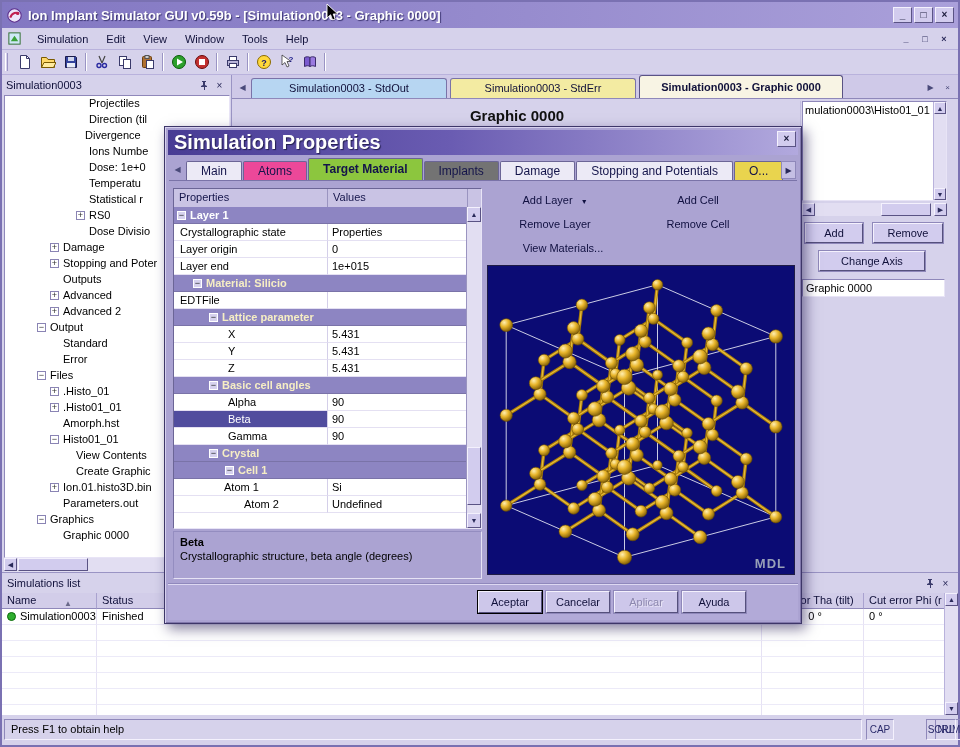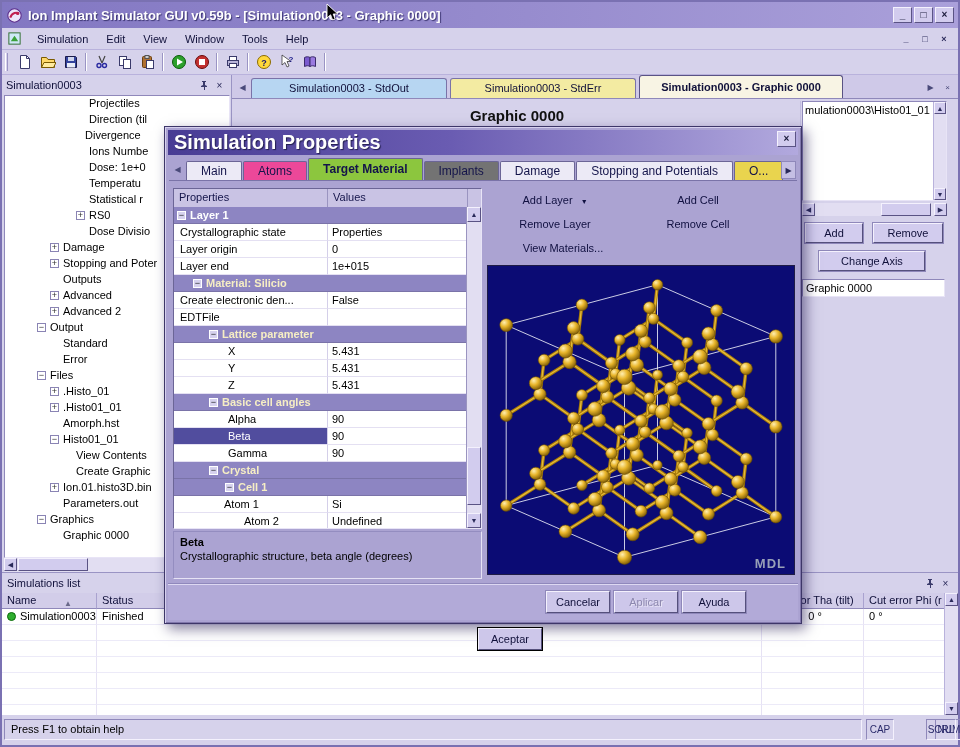--- a/index.html
+++ b/index.html
@@ -71,21 +71,21 @@
 .p-row.selected .p-name{background:#514d9e;color:#fff;}
 #grid-vscroll{position:absolute;right:0;top:18px;width:15px;bottom:0;background:#e2def2;border-left:1px solid #9a94c0;}
 #prop-desc{position:absolute;left:8px;top:404px;width:309px;height:48px;border:1px solid;border-color:#948dc0 #e6e2f4 #e6e2f4 #948dc0;padding:4px 6px;}
 #desc-title{font-weight:bold;}
 #desc-text{margin-top:2px;}
 .flat-btn{position:absolute;width:120px;height:18px;line-height:18px;text-align:center;color:#101040;}
 #viewer{position:absolute;left:322px;top:138px;width:308px;height:310px;background:#0b0b74;border:1px solid #1e1b46;overflow:hidden;}
 #watermark{position:absolute;right:8px;bottom:3px;color:#98a0b8;font-weight:bold;font-size:13px;letter-spacing:1px;}
 #dlg-footer{position:absolute;left:3px;right:3px;top:456px;bottom:3px;background:#b2aad8;border-top:1px solid #8f88bc;box-shadow:inset 0 1px 0 #ddd8f2;}
 .dlg-btn{position:absolute;top:464px;width:64px;height:22px;background:#cdc7ea;border:1px solid;border-color:#f4f1fd #55507c #55507c #f4f1fd;box-shadow:0 0 0 1px #8f88ba;display:flex;align-items:center;justify-content:center;color:#10103a;}
-.dlg-btn.default{box-shadow:0 0 0 1px #000;margin-top:37px;}
+.dlg-btn.default{box-shadow:0 0 0 1px #000;}
 .dlg-btn.disabled{color:#8d88ae;text-shadow:1px 1px 0 #e8e4f6;}
 
 #simpanel{position:absolute;left:2px;top:572px;width:956px;height:143px;background:#d6d2eb;border-top:1px solid #9a94c4;}
 #sim-head{height:20px;display:flex;align-items:center;padding:0 5px;}
 #simtable{position:absolute;left:0;top:20px;right:14px;bottom:0;background:#fff;overflow:hidden;}
 #sim-header{display:flex;height:16px;background:#d2cde9;}
 .sim-hcell{border-right:1px solid #a9a2cf;border-bottom:1px solid #8f88ba;line-height:15px;padding-left:5px;flex:none;position:relative;white-space:nowrap;overflow:hidden;color:#10103a;}
 .sort-arrow{position:absolute;right:24px;top:3px;font-size:8px;color:#6a6a8a;}
 .sim-row{display:flex;height:16px;}
 .sim-cell{border-right:1px solid #e6e2f4;border-bottom:1px solid #eceaf8;line-height:15px;padding-left:5px;flex:none;white-space:nowrap;overflow:hidden;}
@@ -410,24 +410,20 @@
             <span class="p-name" style="padding-left: 6px;">Layer origin</span>
             <span class="p-value">0</span>
           </div>
           <div class="p-row">
             <span class="p-name" style="padding-left: 6px;">Layer end</span>
             <span class="p-value">1e+015</span>
           </div>
           <div class="g-row" style="padding-left: 19px;">
             <span class="g-box">−</span>
             <span style="color: rgb(246, 238, 196);">Material: Silicio</span>
-          </div>
-          <div class="p-row">
-            <span class="p-name" style="padding-left: 6px;">Create electronic den...</span>
-            <span class="p-value">False</span>
           </div>
           <div class="p-row">
             <span class="p-name" style="padding-left: 6px;">EDTFile</span>
             <span class="p-value"></span>
           </div>
           <div class="g-row" style="padding-left: 35px;">
             <span class="g-box">−</span>
             <span style="color: rgb(246, 238, 196);">Lattice parameter</span>
           </div>
           <div class="p-row">

